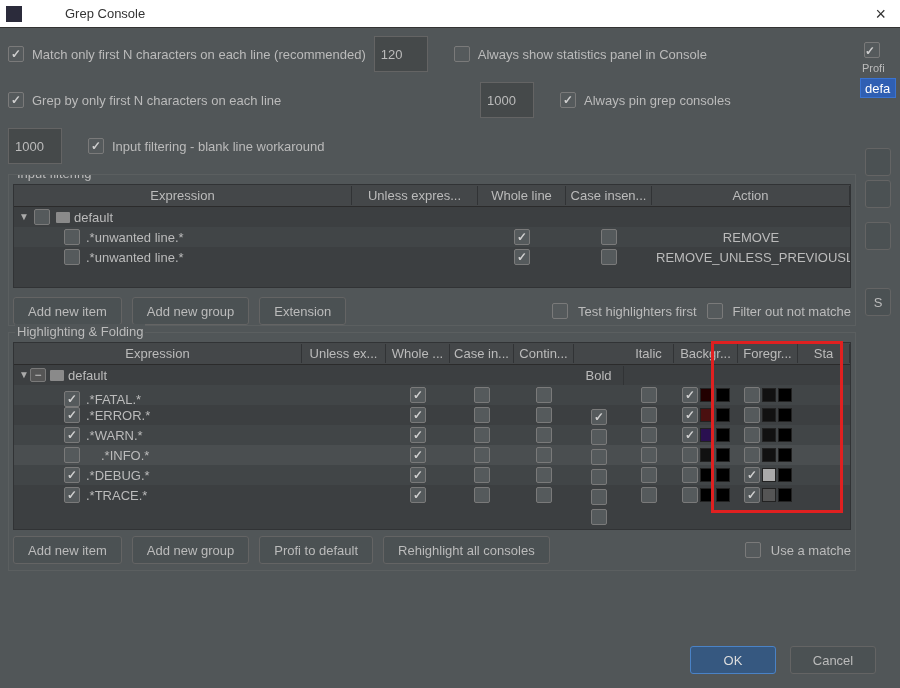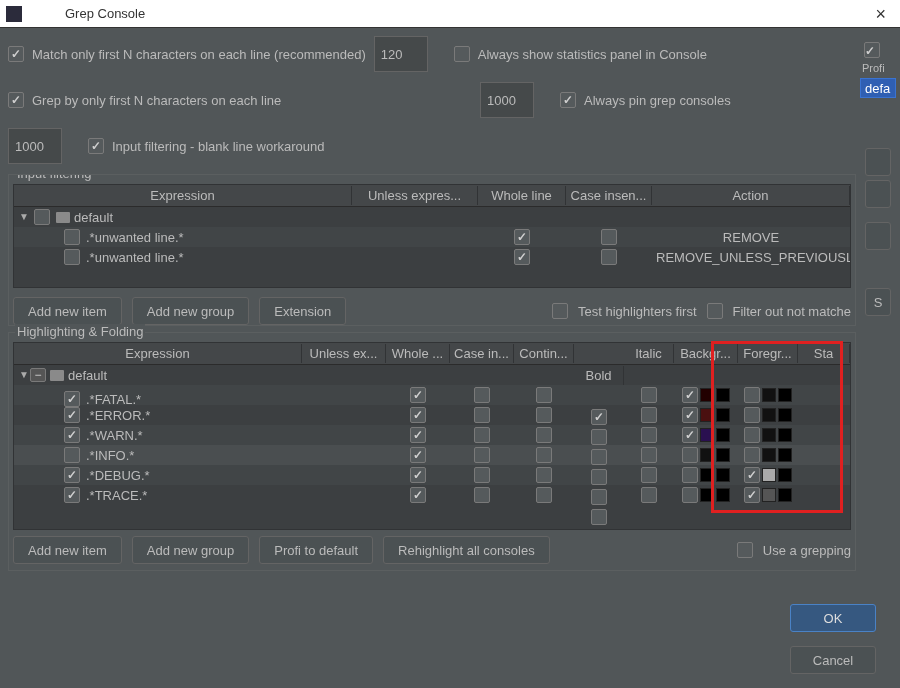--- a/index.html
+++ b/index.html
@@ -240,21 +240,20 @@
     border: 3px solid #e02020;
     pointer-events: none;
   }
 
   .bottom-bar {
     position: absolute;
     right: 24px;
     bottom: 14px;
     display: flex;
     gap: 14px;
-    flex-direction: column;
   }
   .bottom-bar .btn { min-width: 86px; }
 
   .plus-minus {
     display: inline-flex;
     width: 16px; height: 14px;
     background: #555;
     border: 1px solid #7a7a7a;
     border-radius: 2px;
     align-items: center;
@@ -471,21 +470,21 @@
               <div class="td c-fg">
                 <div class="color-cell">
                   <span class="chk"></span>
                   <span class="swatch" style="background:#111111"></span>
                   <span class="swatch" style="background:#000000"></span>
                 </div>
               </div>
               <div class="td c-sta"></div>
             </div>
             <div class="trow" style="background: rgb(74, 78, 80);">
-              <div class="td c-expr" style="padding-left:50px;display:flex;align-items:center;gap:6px;">
+              <div class="td c-expr" style="padding-left:50px;display:flex;align-items:center;gap:21px;">
                 <span class="chk"></span>
                 <span>.*INFO.*</span>
               </div>
               <div class="td c-unl"></div>
               <div class="td c-who center"><span class="chk checked"></span></div>
               <div class="td c-cas center"><span class="chk"></span></div>
               <div class="td c-con center"><span class="chk"></span></div>
               <div class="td c-bol center"><span class="chk"></span></div>
               <div class="td c-ita center"><span class="chk"></span></div>
               <div class="td c-bg">
@@ -564,21 +563,21 @@
         <div class="redbox" style="left:697px; top:-2px; width:132px; height:172px;"></div>
       </div>
 
       <div class="btn-row">
         <div class="btn">Add new item</div>
         <div class="btn">Add new group</div>
         <div class="btn">Profi to default</div>
         <div class="btn">Rehighlight all consoles</div>
         <span class="spacer"></span>
         <span class="chk"></span>
-        <span class="lbl">Use a grepping</span>
+        <span class="lbl">Use a matche</span>
       </div>
     </div>
 
   </div>
 
   <div class="right-panel">
     <div><span class="chk checked rp-chk"></span></div>
     <div class="rp-lbl">Profi</div>
     <div class="rp-sel">defa</div>
     <div style="height:46px;"></div>

